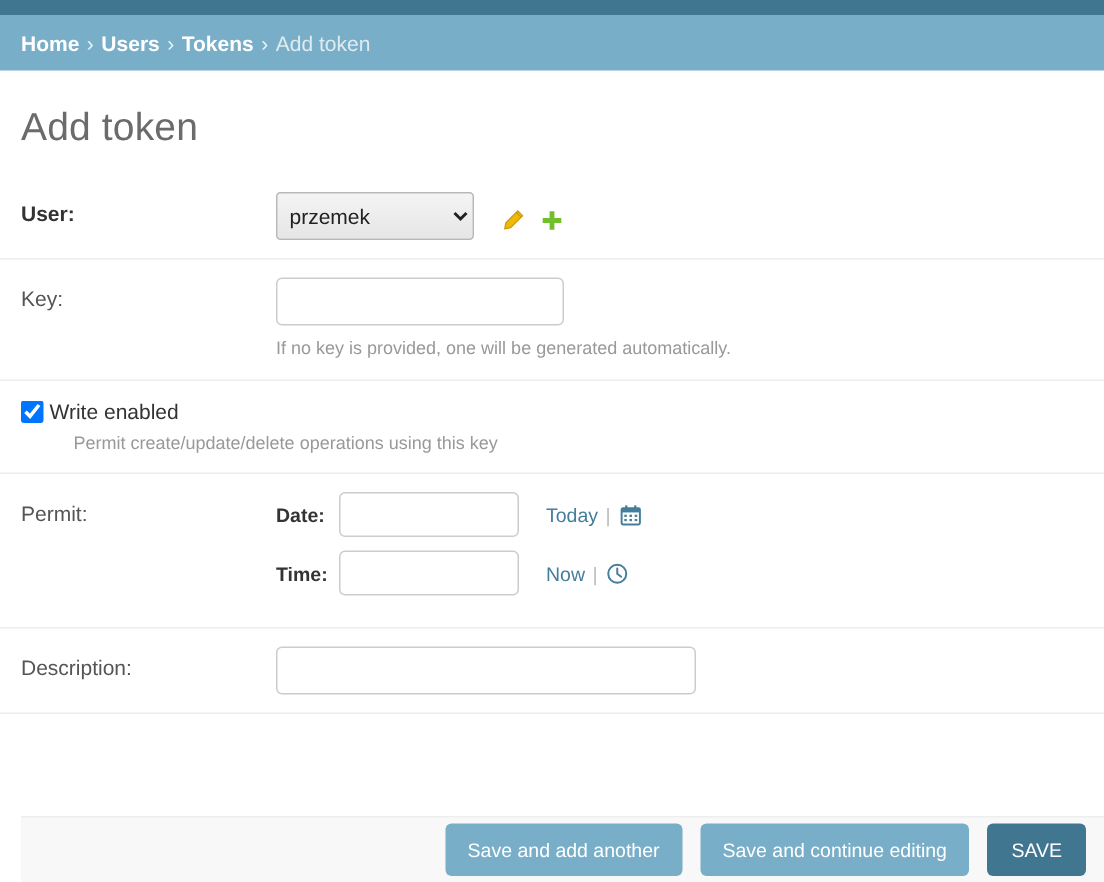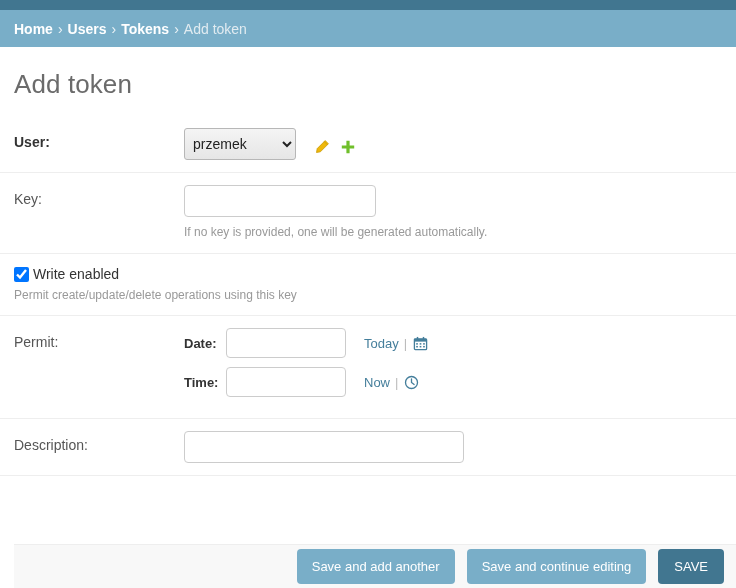--- a/index.html
+++ b/index.html
@@ -102,38 +102,39 @@
     outline: none;
   }
   .input-key { width: 192px; height: 32px; }
   .input-desc { width: 280px; height: 32px; }
   .input-date, .input-time { width: 120px; height: 30px; }
 
   select.user-select {
     font-family: "Liberation Sans", sans-serif;
     font-size: 14px;
     color: #222222;
-    width: 112px;
+    width: 132px;
     height: 32px;
     padding: 3px 4px;
     border: 1px solid #b7b7b7;
     border-radius: 3px;
     background: linear-gradient(#f4f4f4, #e6e6e6);
     -webkit-appearance: menulist;
     appearance: menulist;
   }
 
   .help {
     color: #999999;
     font-size: 12px;
     margin-top: 8px;
     line-height: 1.3;
   }
   .help.tight {
     margin-top: 6px;
+    margin-left: 35px;
   }
 
   .inline-icons {
     display: inline-flex;
     align-items: center;
     gap: 10px;
     margin-left: 14px;
     vertical-align: middle;
     padding-top: 4px;
   }

